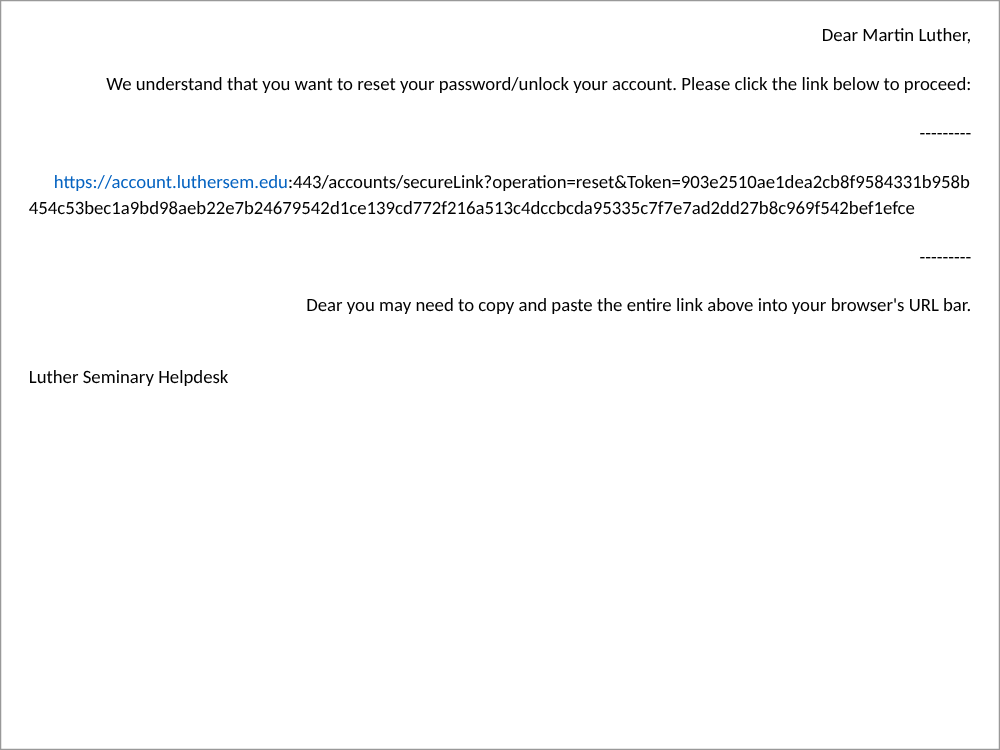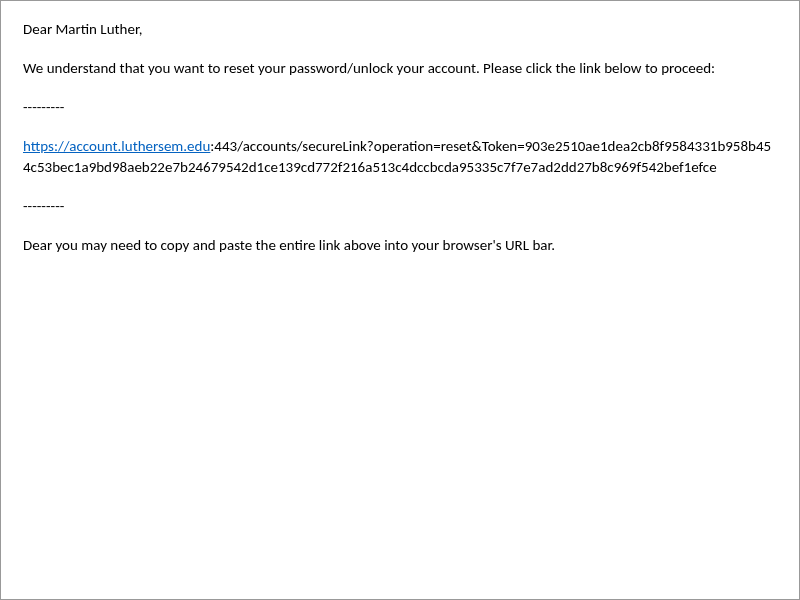--- a/index.html
+++ b/index.html
@@ -13,24 +13,25 @@
       font-family: Calibri, Arial, sans-serif;
       font-size: 15px;
       color: #000;
       background: #fff;
       border: 1px solid #999;
       padding: 18px 22px;
       line-height: 1.4;
     }
     .para {
       margin-bottom: 18px;
+      text-align: right;
     }
     .link {
       color: #0563c1;
-      text-decoration: underline;
+      margin-left: 20px;
     }
     .url-block {
       word-break: break-all;
       margin-bottom: 18px;
     }
     .regards-block {
       margin-top: 36px;
     }
     .regards {
       margin-bottom: 18px;
@@ -47,13 +48,14 @@
 
 <div class="url-block">
   <span class="link">https://account.luthersem.edu</span><span>:443/accounts/secureLink?operation=reset&amp;Token=903e2510ae1dea2cb8f9584331b958b454c53bec1a9bd98aeb22e7b24679542d1ce139cd772f216a513c4dccbcda95335c7f7e7ad2dd27b8c969f542bef1efce</span>
 </div>
 
 <div class="para">---------</div>
 
 <div class="para">Dear you may need to copy and paste the entire link above into your browser's URL bar.</div>
 
 <div class="regards-block">
+  <div>Luther Seminary Helpdesk</div>
 </div>
 
 </body></html>

